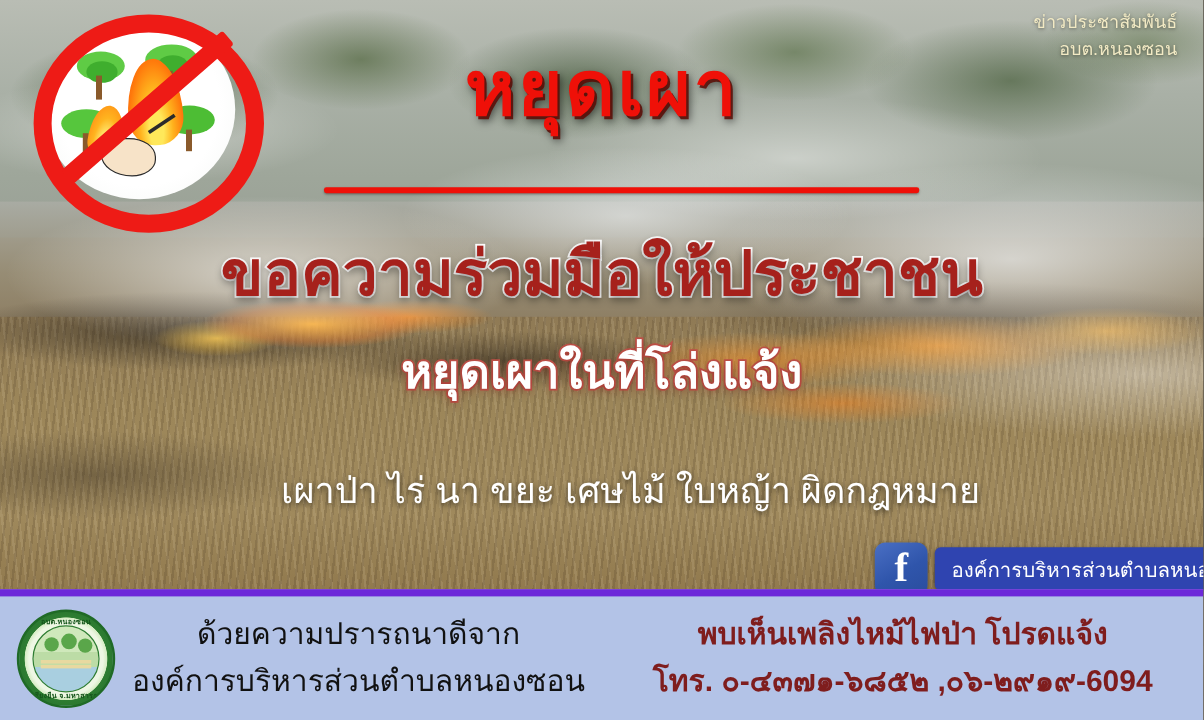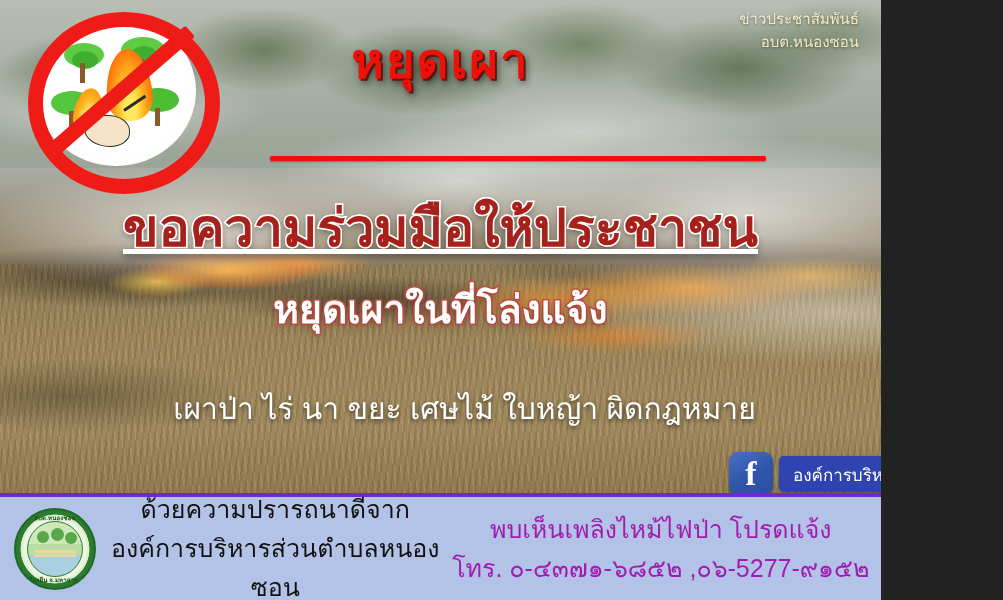--- a/index.html
+++ b/index.html
@@ -1,20 +1,20 @@
 <!DOCTYPE html>
 <html><head>
 <meta charset="utf-8">
 <style>
   html,body{margin:0;padding:0;background:#222;}
   body{font-family:"Liberation Sans","DejaVu Sans",sans-serif;}
 
   #poster{
     position:relative;
-    width:881px;height:600px;
+    width:1003px;height:600px;
     overflow:hidden;
     background:#9a8f78;
   }
 
   
   .bg-layer{position:absolute;left:0;top:0;width:100%;height:100%;}
 
   
   .bg-sky{
     height:33%;
@@ -119,41 +119,40 @@
   .hdr-right{
     position:absolute;right:22px;top:8px;text-align:right;
     color:#f2eac4;line-height:1.5;
     text-shadow:0 1px 3px rgba(30,30,20,.55);
   }
   .hdr-right .l1{font-size:15px;}
   .hdr-right .l2{font-size:15px;}
 
   .headline{
     position:absolute;left:0;right:0;top:22px;text-align:center;
-    font-size:49px;font-weight:bold;letter-spacing:2px;
+    font-size:64px;font-weight:bold;letter-spacing:2px;
     color:#ef1008;
     text-shadow:
        2px 2px 0 rgba(90,10,4,.85),
        3px 4px 7px rgba(0,0,0,.55);
   }
 
   .divider{
     position:absolute;left:270px;top:156px;width:496px;height:5px;
     background:#ef1008;border-radius:2px;
     box-shadow:0 1px 2px rgba(0,0,0,.35);
   }
 
   .line2{
     position:absolute;left:0;right:0;top:186px;text-align:center;
     font-size:52px;font-weight:bold;
     color:#a6211c;
     -webkit-text-stroke:3px #ffffff;
     paint-order:stroke fill;
     text-shadow:0 3px 7px rgba(0,0,0,.45);
-    text-decoration:underline;
   }
   .line3{
     position:absolute;left:0;right:0;top:278px;text-align:center;
     font-size:39px;font-weight:bold;
     color:#ffffff;
     -webkit-text-stroke:3px #c1534a;
     paint-order:stroke fill;
     text-shadow:0 3px 8px rgba(120,30,20,.5);
   }
 
@@ -189,21 +188,21 @@
     padding:0 14px;border-radius:5px;
     background:#2f44b0;color:#ffffff;font-size:17px;white-space:nowrap;
     box-shadow:0 1px 3px rgba(0,0,0,.35);
   }
 
   
   .footer{
     position:absolute;left:0;bottom:0;width:100%;height:103px;
     background:#b3c3e7;
     display:flex;align-items:center;
-    border-top:4px solid #6d28d9;
+    border-top:6px solid #6d28d9;
   }
   .footer-left{
     display:flex;align-items:center;width:50%;padding-left:14px;box-sizing:border-box;
   }
   .seal{
     width:78px;height:78px;border-radius:50%;flex:none;
     background:radial-gradient(circle at 50% 50%, #eef7e4 0 56%, #d5ecc3 62%, #2e7d32 63%, #1f6a26 100%);
     border:2px solid #1f6a26;position:relative;overflow:hidden;
   }
   .seal-inner{
@@ -219,21 +218,21 @@
     font-size:6px;color:#14531a;font-weight:bold;letter-spacing:.2px;
   }
   .seal-text-top{top:3px;}
   .seal-text-bot{bottom:3px;}
   .footer-left-text{
     margin-left:14px;color:#111;line-height:1.55;
   }
   .footer-left-text .fl1{font-size:25px;text-align:center;}
   .footer-left-text .fl2{font-size:25px;text-align:center;}
   .footer-right{
-    width:50%;color:#a21caf;line-height:1.55;text-align:center;padding-right:0;box-sizing:border-box;
+    width:50%;color:#7f1d1d;line-height:1.55;text-align:center;padding-right:0;box-sizing:border-box;font-weight:bold;
   }
   .footer-right .fr1{font-size:25px;}
   .footer-right .fr2{font-size:25px;}
 </style>
 </head>
 <body>
 
 <div id="poster">
 
   <div class="bg-layer bg-sky"></div>
@@ -307,17 +306,17 @@
         </div>
         <div class="seal-text-bot">อ.เชียงยืน จ.มหาสารคาม</div>
       </div>
       <div class="footer-left-text">
         <div class="fl1">ด้วยความปรารถนาดีจาก</div>
         <div class="fl2">องค์การบริหารส่วนตำบลหนองซอน</div>
       </div>
     </div>
     <div class="footer-right">
       <div class="fr1">พบเห็นเพลิงไหม้ไฟป่า โปรดแจ้ง</div>
-      <div class="fr2">โทร. ๐-๔๓๗๑-๖๘๕๒ ,๐๖-5277-๙๑๕๒</div>
+      <div class="fr2">โทร. ๐-๔๓๗๑-๖๘๕๒ ,๐๖-๒๙๑๙-6094</div>
     </div>
   </div>
 
 </div>
 
 </body></html>

